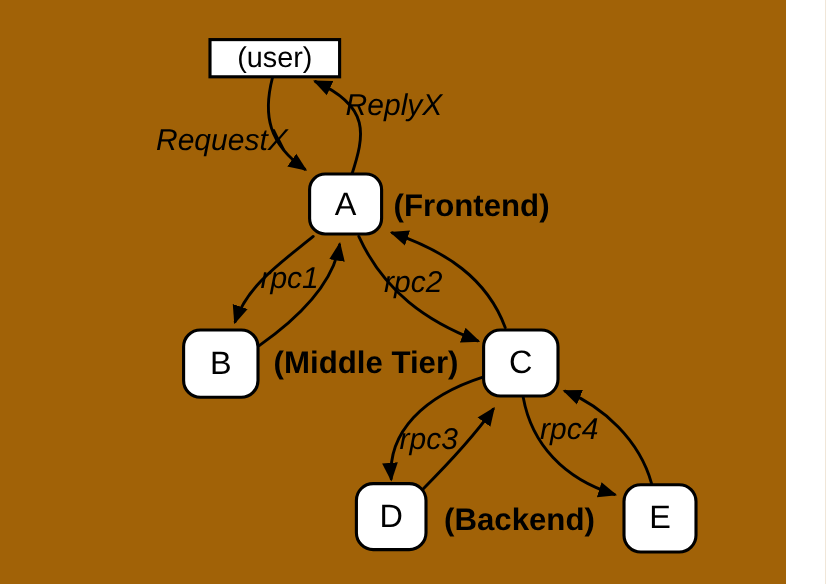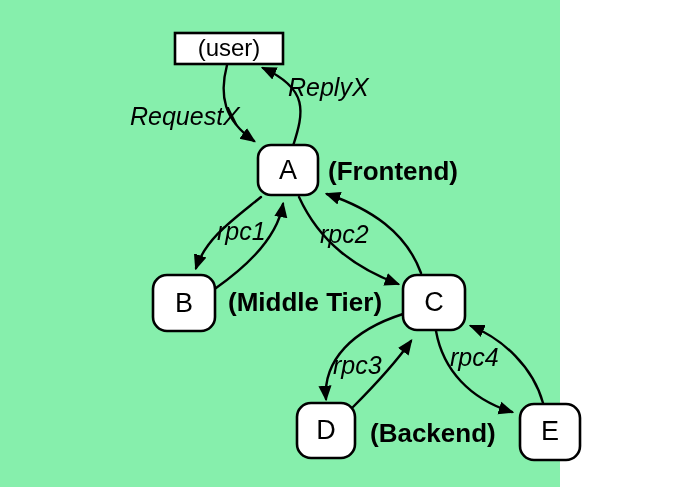--- a/index.html
+++ b/index.html
@@ -6,23 +6,23 @@
     margin: 0;
     padding: 0;
     background: #ffffff;
     width: 688px;
     height: 487px;
     overflow: hidden;
     font-family: "Liberation Sans", sans-serif;
   }
   .canvas {
     position: relative;
-    width: 560px;
+    width: 655px;
     height: 487px;
-    background: #86efac;
+    background: #a16207;
   }
   svg { display: block; }
   .edge {
     fill: none;
     stroke: #000000;
     stroke-width: 2.4;
     stroke-linecap: round;
   }
   .node-box {
     fill: #ffffff;

